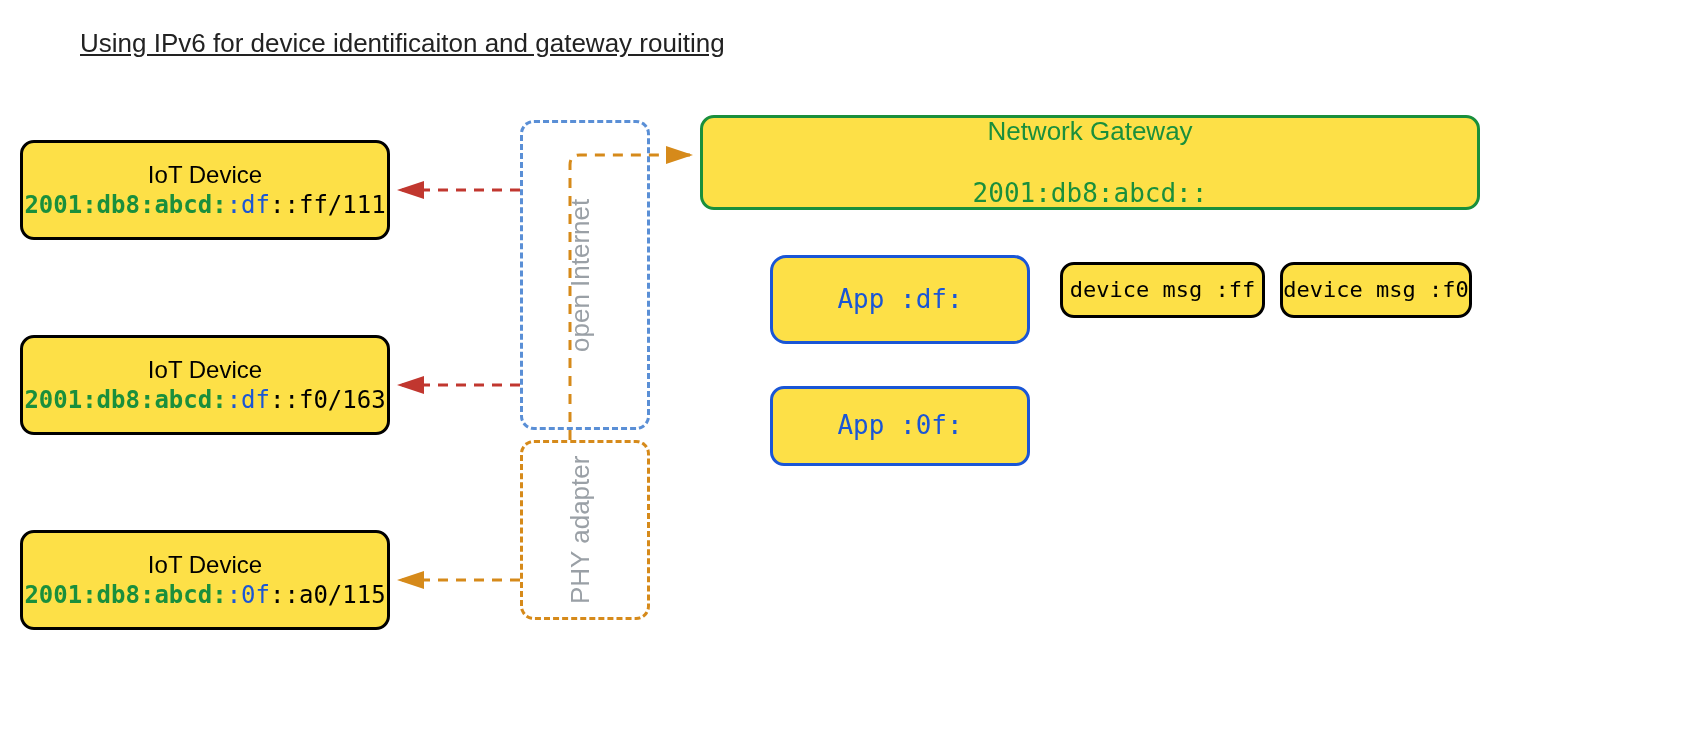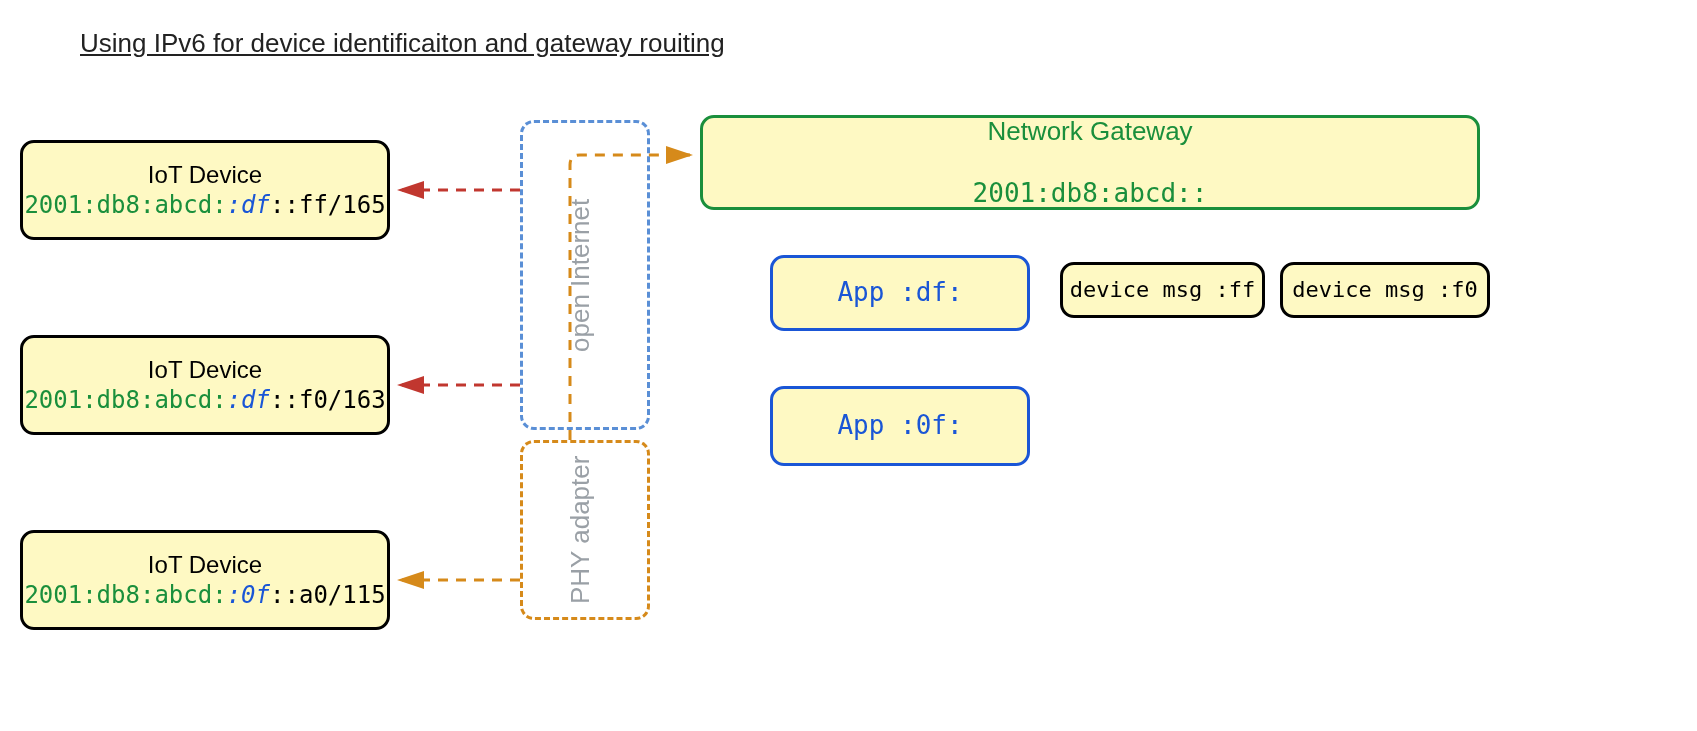--- a/index.html
+++ b/index.html
@@ -17,21 +17,21 @@
     left: 80px; top: 28px;
     font-size: 26px;
     color: #222;
     text-decoration: underline;
   }
 
   .box {
     position: absolute;
     border: 3px solid #000;
     border-radius: 14px;
-    background: #fef9c3;
+    background: #fde047;
     text-align: center;
     display: flex;
     flex-direction: column;
     justify-content: center;
     align-items: center;
     font-size: 24px;
     line-height: 1.3;
   }
 
   .gateway-box {
@@ -46,22 +46,22 @@
     font-size: 26px;
     font-family: "Menlo","Consolas",monospace;
   }
 
   .msg-box {
     font-size: 22px;
     font-family: "Menlo","Consolas",monospace;
   }
 
   .addr-line { font-family: "Menlo","Consolas",monospace; font-size: 24px; }
-  .c-green { color: #1a8f3c; }
-  .c-blue  { color: #1a56d6; font-style: italic; }
+  .c-green { color: #1a8f3c; font-weight: bold; }
+  .c-blue  { color: #1a56d6; }
   .c-black { color: #000; }
 
   .dashed-region {
     position: absolute;
     border-style: dashed;
     border-width: 3px;
     border-radius: 14px;
   }
 
   .region-internet { border-color: #5a8fd6; }
@@ -86,21 +86,21 @@
 </head>
 <body>
 
 <div class="canvas">
 
   <div class="title">Using IPv6 for device identificaiton and gateway rouiting</div>
 
   <div class="box" style="left:20px; top:140px; width:370px; height:100px;">
     <div>IoT Device</div>
     <div class="addr-line">
-      <span class="c-green">2001:db8:abcd:</span><span class="c-blue">:df</span><span class="c-black">::ff/165</span>
+      <span class="c-green">2001:db8:abcd:</span><span class="c-blue">:df</span><span class="c-black">::ff/111</span>
     </div>
   </div>
 
   <div class="box" style="left:20px; top:335px; width:370px; height:100px;">
     <div>IoT Device</div>
     <div class="addr-line">
       <span class="c-green">2001:db8:abcd:</span><span class="c-blue">:df</span><span class="c-black">::f0/163</span>
     </div>
   </div>
 
@@ -115,27 +115,27 @@
   <div class="vlabel" style="left:565px; top:165px; height:220px;">open Internet</div>
 
   <div class="dashed-region region-phy" style="left:520px; top:440px; width:130px; height:180px;"></div>
   <div class="vlabel" style="left:565px; top:455px; height:150px;">PHY adapter</div>
 
   <div class="box gateway-box" style="left:700px; top:115px; width:780px; height:95px;">
     <div>Network Gateway</div>
     <div style="font-family:Menlo,Consolas,monospace;margin-top:28px;">2001:db8:abcd::</div>
   </div>
 
-  <div class="box app-box" style="left:770px; top:255px; width:260px; height:76px;">
+  <div class="box app-box" style="left:770px; top:255px; width:260px; height:89px;border-radius:16px;">
     <div>App :df:</div>
   </div>
   <div class="box msg-box" style="left:1060px; top:262px; width:205px; height:56px;">
     <div>device msg :ff</div>
   </div>
-  <div class="box msg-box" style="left:1280px; top:262px; width:210px; height:56px;">
+  <div class="box msg-box" style="left:1280px; top:262px; width:192px; height:56px;">
     <div>device msg :f0</div>
   </div>
 
   <div class="box app-box" style="left:770px; top:360px; width:260px; height:80px;margin-top:26px;">
     <div>App :0f:</div>
   </div>
 
   <svg class="arrows">
     <defs>
       <marker id="arrow-red" markerWidth="10" markerHeight="10" refX="8" refY="3" orient="auto">

